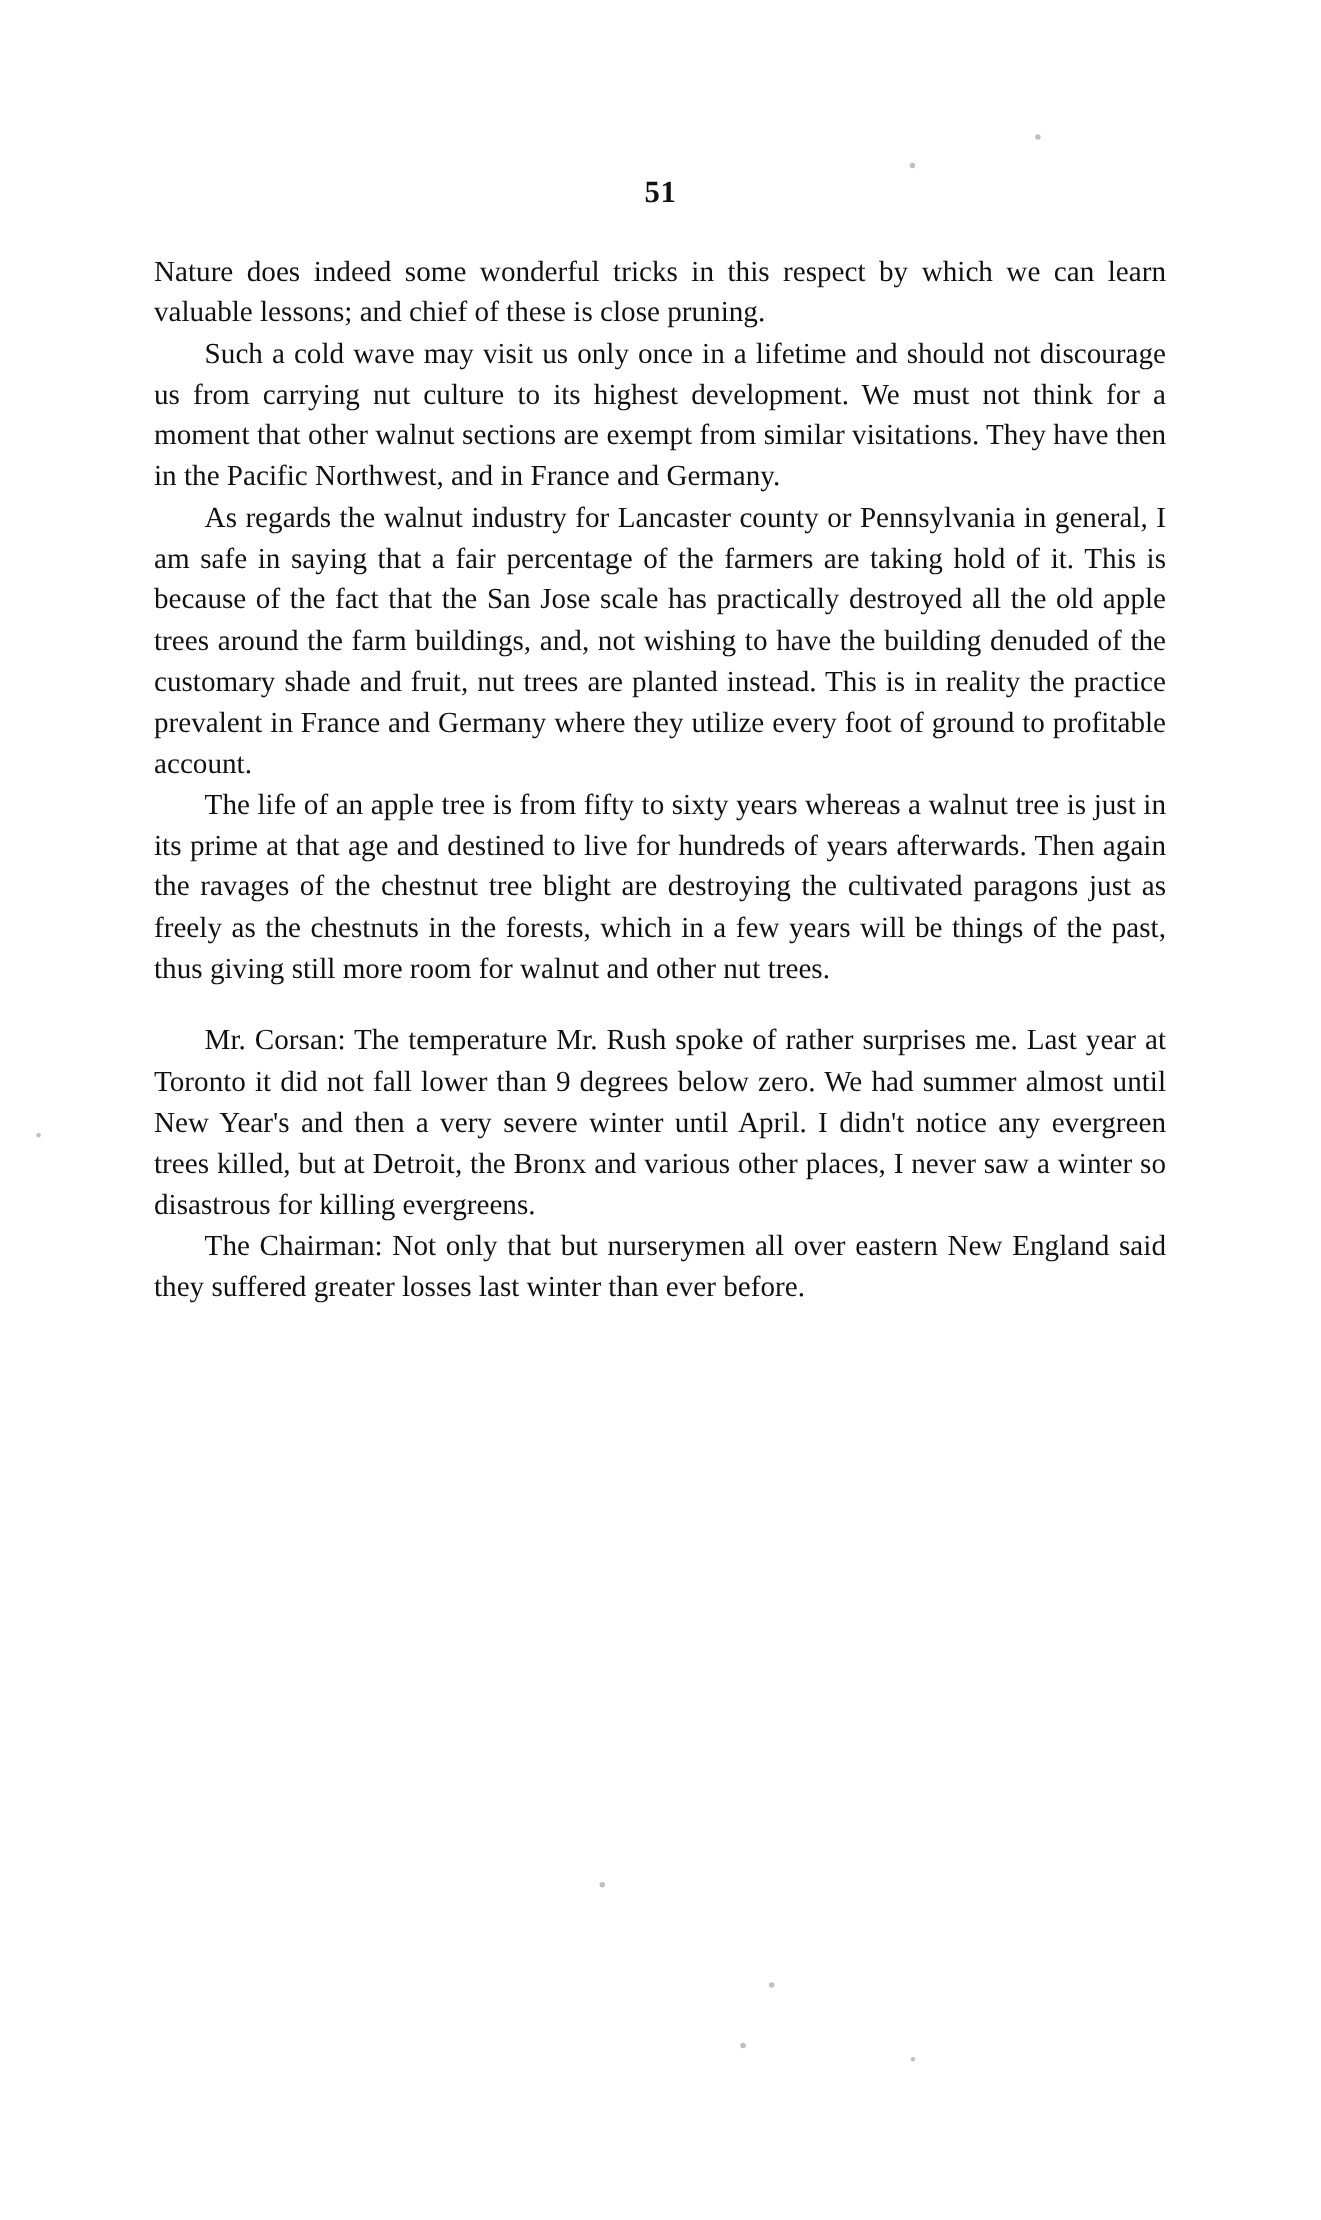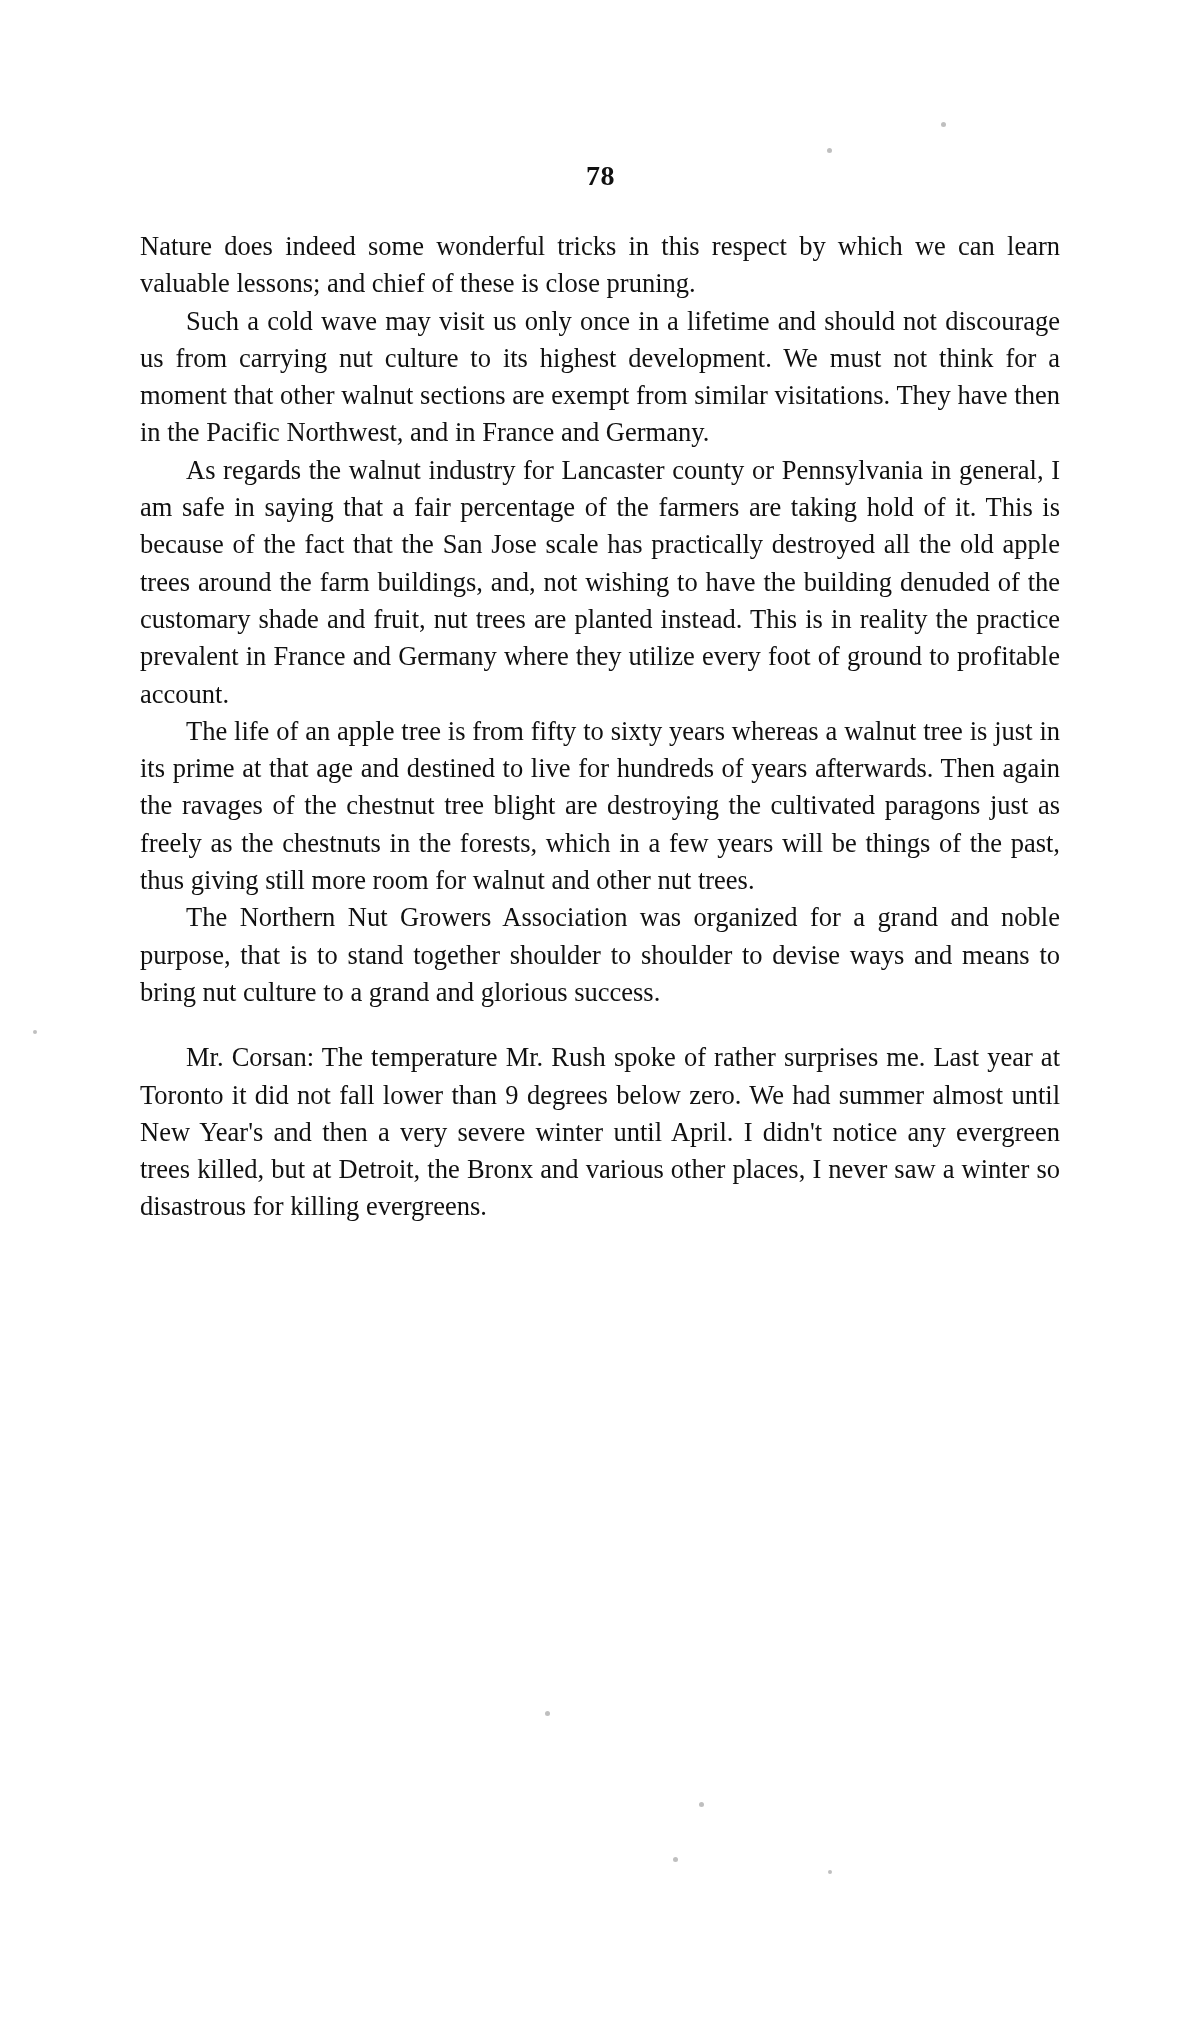--- a/index.html
+++ b/index.html
@@ -64,30 +64,30 @@
     background: #8a8a8a;
     border-radius: 50%;
     opacity: 0.55;
   }
 </style>
 </head>
 <body>
 
 <div class="page">
 
-  <div class="page-number">78</div>
+  <div class="page-number">51</div>
 
   <div class="body-text">
     <div class="col">
       <p class="first">Nature does indeed some wonderful tricks in this respect by which we can learn valuable lessons; and chief of these is close pruning.</p>
       <p>Such a cold wave may visit us only once in a lifetime and should not discourage us from carrying nut culture to its highest development.   We must not think for a moment that other walnut sections are exempt from similar visitations.   They have then in the Pacific Northwest, and in France and Germany.</p>
       <p>As regards the walnut industry for Lancaster county or Pennsylvania in general, I am safe in saying that a fair percentage of the farmers are taking hold of it.   This is because of the fact that the San Jose scale has practically destroyed all the old apple trees around the farm buildings, and, not wishing to have the building denuded of the customary shade and fruit, nut trees are planted instead.   This is in reality the practice prevalent in France and Germany where they utilize every foot of ground to profitable account.</p>
       <p>The life of an apple tree is from fifty to sixty years whereas a walnut tree is just in its prime at that age and destined to live for hundreds of years afterwards.   Then again the ravages of the chestnut tree blight are destroying the cultivated paragons just as freely as the chestnuts in the forests, which in a few years will be things of the past, thus giving still more room for walnut and other nut trees.</p>
-      <p>The Northern Nut Growers Association was organized for a grand and noble purpose, that is to stand together shoulder to shoulder to devise ways and means to bring nut culture to a grand and glorious success.</p>
       <p class="gap-before">Mr. Corsan:   The temperature Mr. Rush spoke of rather surprises me.   Last year at Toronto it did not fall lower than 9 degrees below zero.   We had summer almost until New Year's and then a very severe winter until April.   I didn't notice any evergreen trees killed, but at Detroit, the Bronx and various other places, I never saw a winter so disastrous for killing evergreens.</p>
+      <p>The Chairman:   Not only that but nurserymen all over eastern New England said they suffered greater losses last winter than ever before.</p>
     </div>
   </div>
 
   <span class="speck" style="left:941px; top:122px; width:5px; height:5px;"></span>
   <span class="speck" style="left:827px; top:148px; width:5px; height:5px;"></span>
   <span class="speck" style="left:33px; top:1030px; width:4px; height:4px;"></span>
   <span class="speck" style="left:545px; top:1711px; width:5px; height:5px;"></span>
   <span class="speck" style="left:699px; top:1802px; width:5px; height:5px;"></span>
   <span class="speck" style="left:673px; top:1857px; width:5px; height:5px;"></span>
   <span class="speck" style="left:828px; top:1870px; width:4px; height:4px;"></span>

